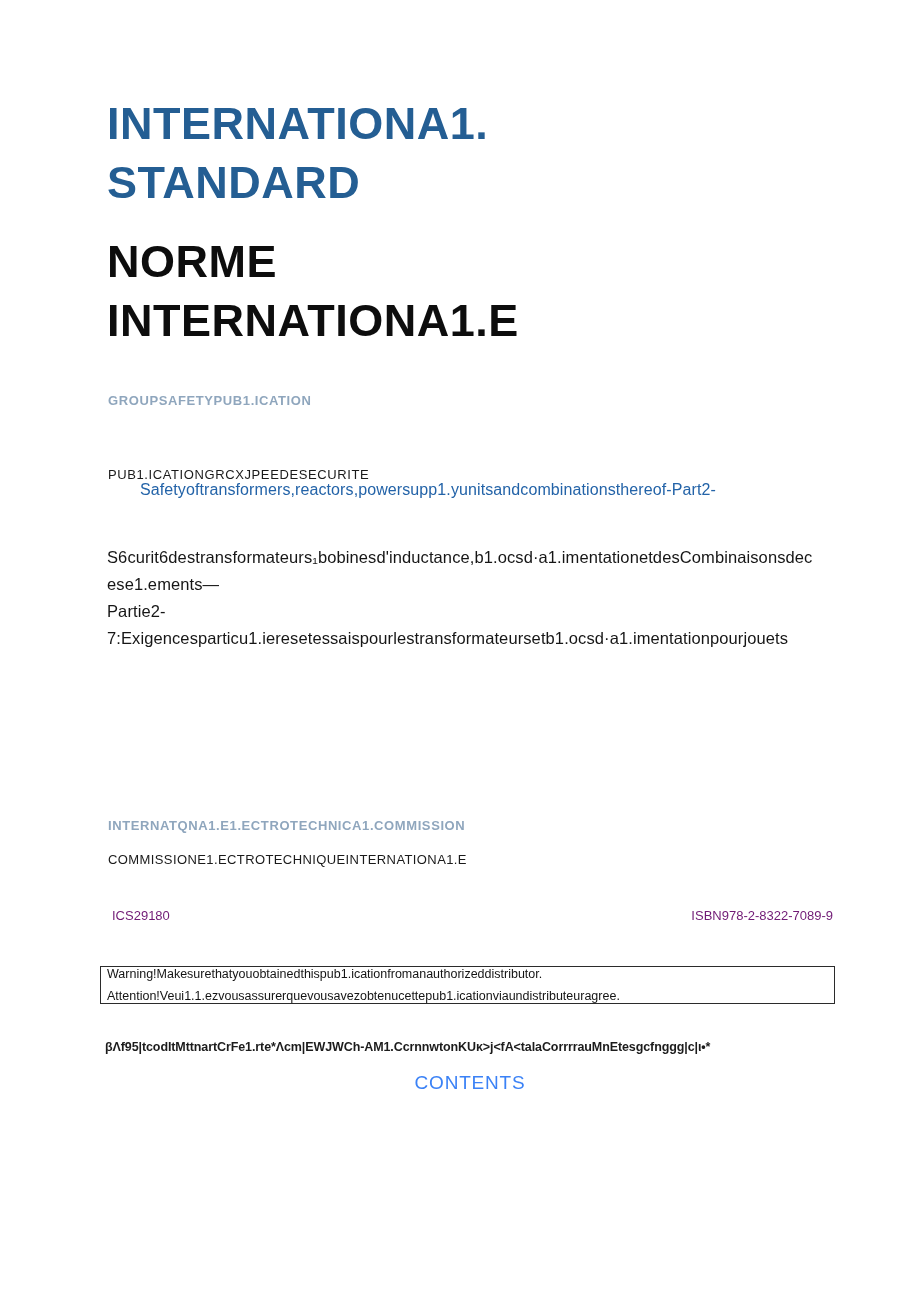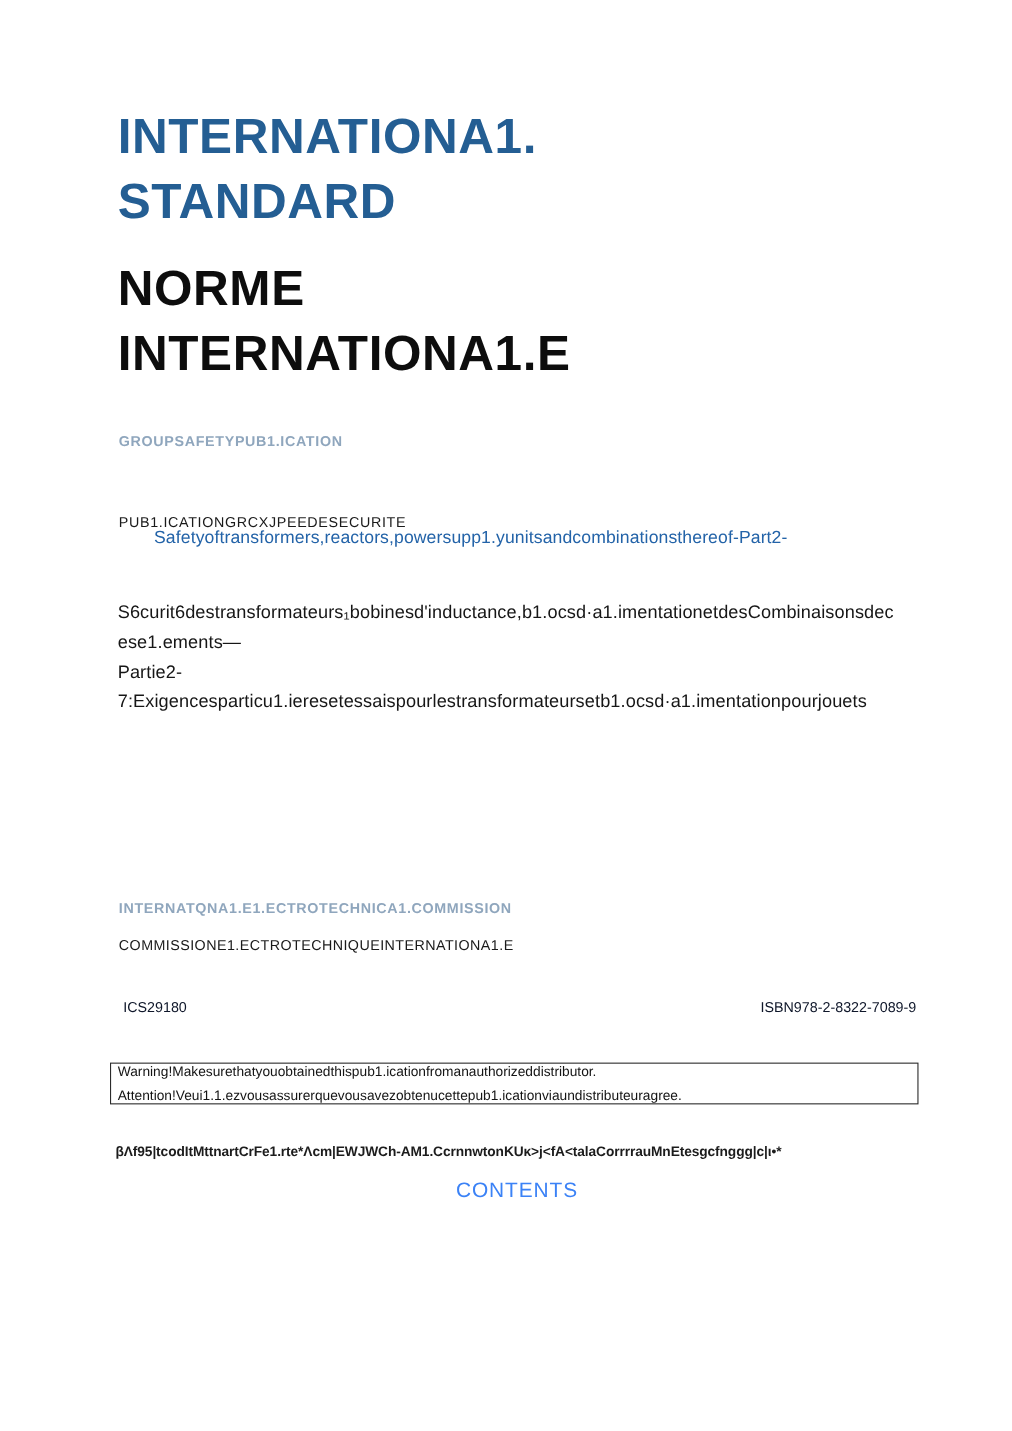--- a/index.html
+++ b/index.html
@@ -46,21 +46,21 @@
     letter-spacing:0.1px;
     color:#161616;
     white-space:nowrap;
   }
   .meta-row{
     left:107px;top:908px;
     width:726px;
     display:flex;
     justify-content:space-between;
     font-size:13px;
-    color:#0f172a;
+    color:#701a75;
   }
   .ics{padding-left:5px;}
   .warning-box{
     left:100px;top:966px;
     width:721px;height:36px;
     border:1px solid #2b2b2b;
     padding:0 6px;
     display:flex;
     flex-direction:column;
     justify-content:space-between;

